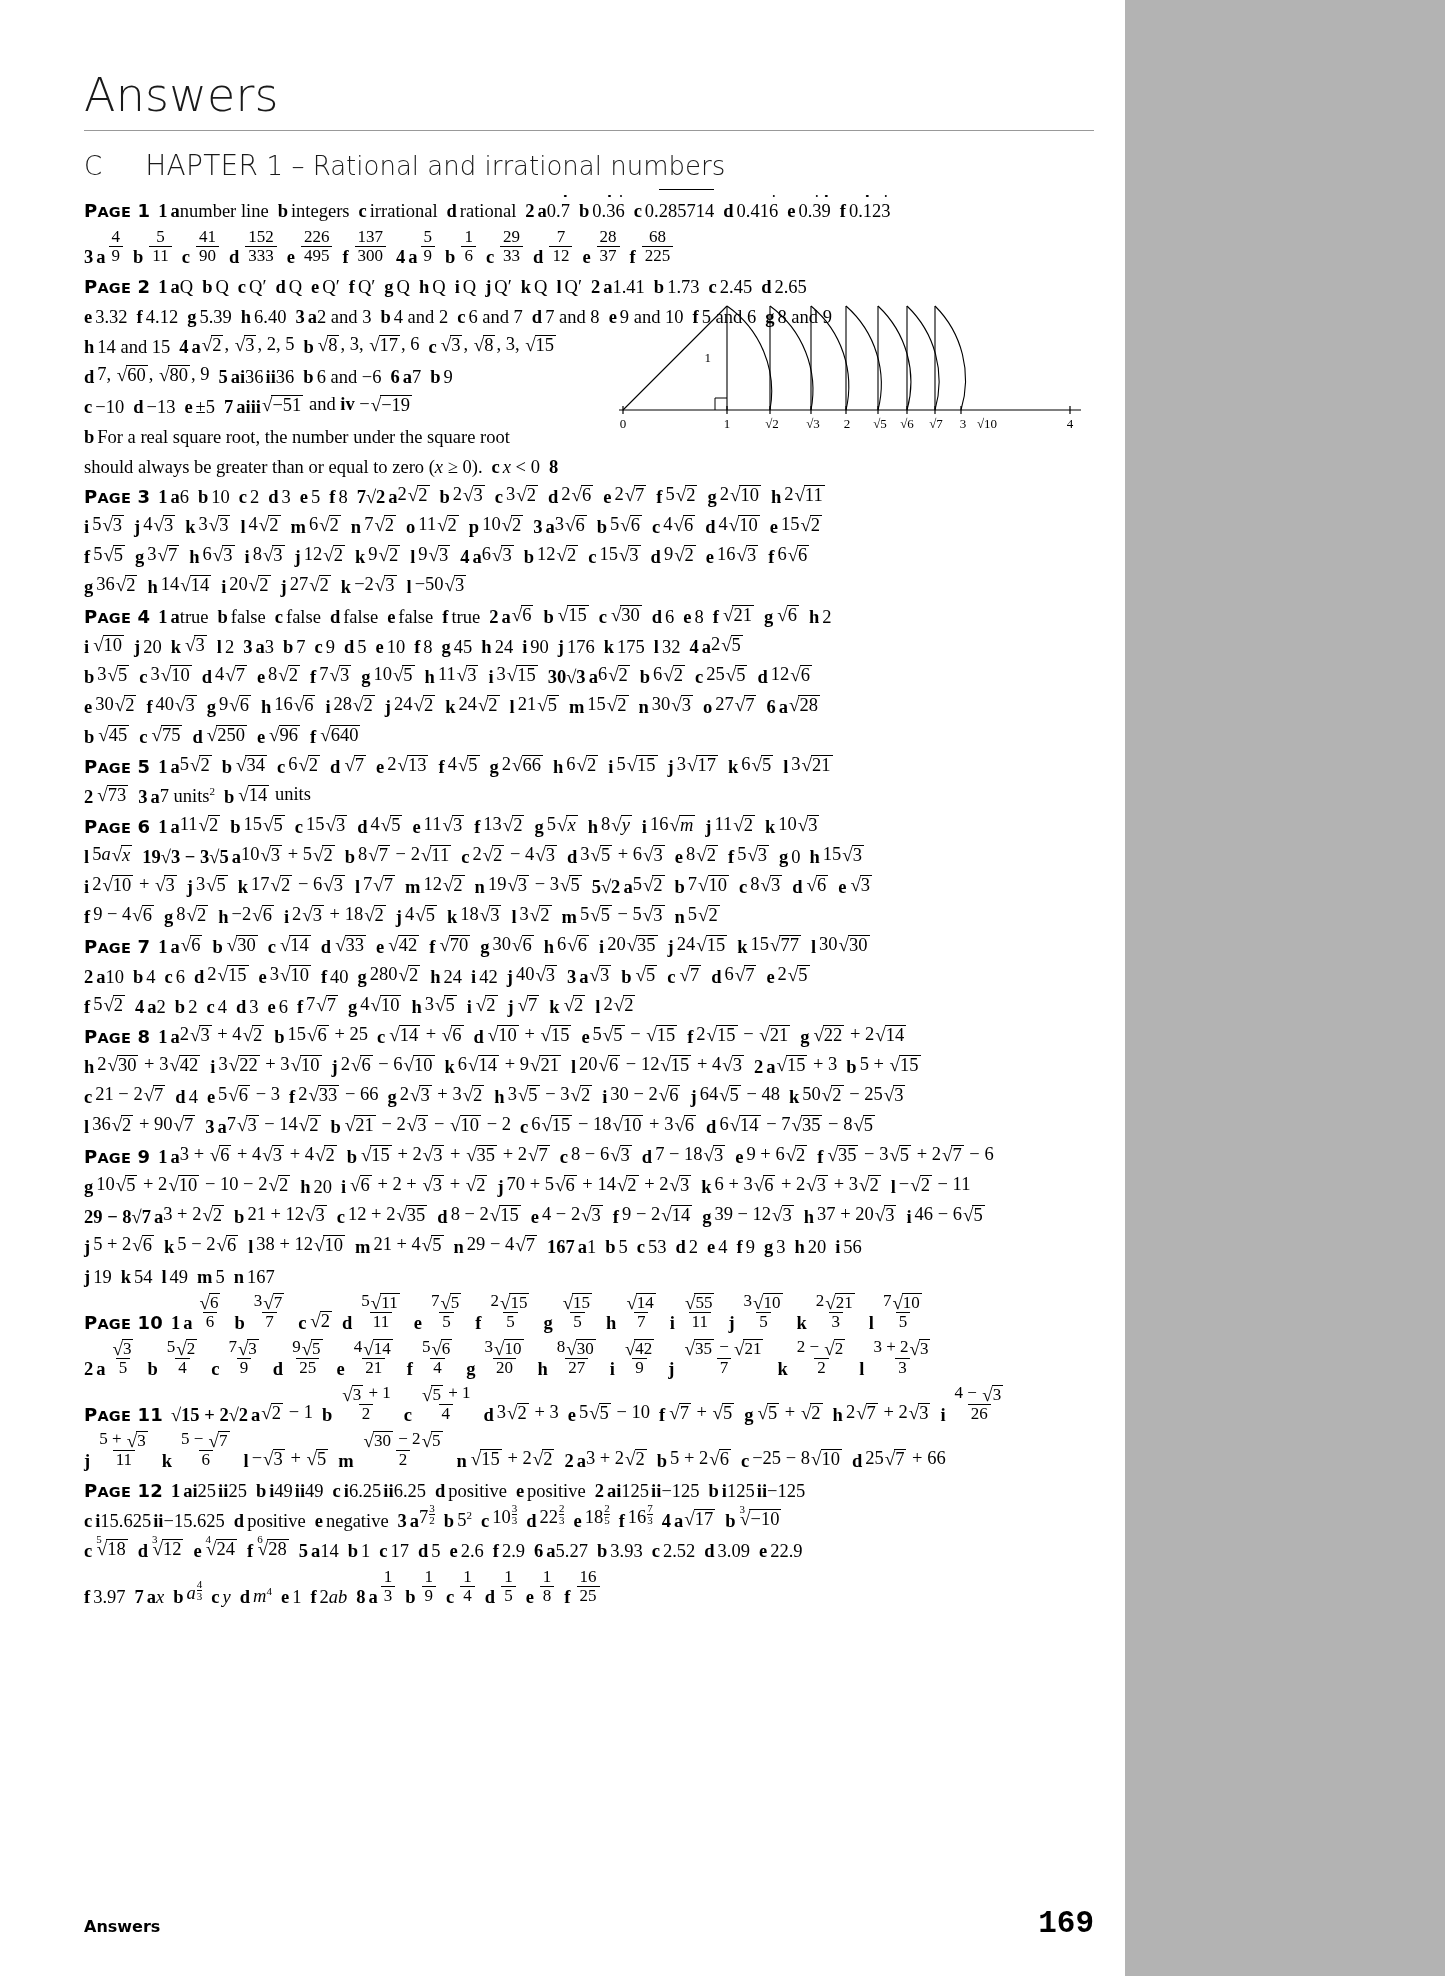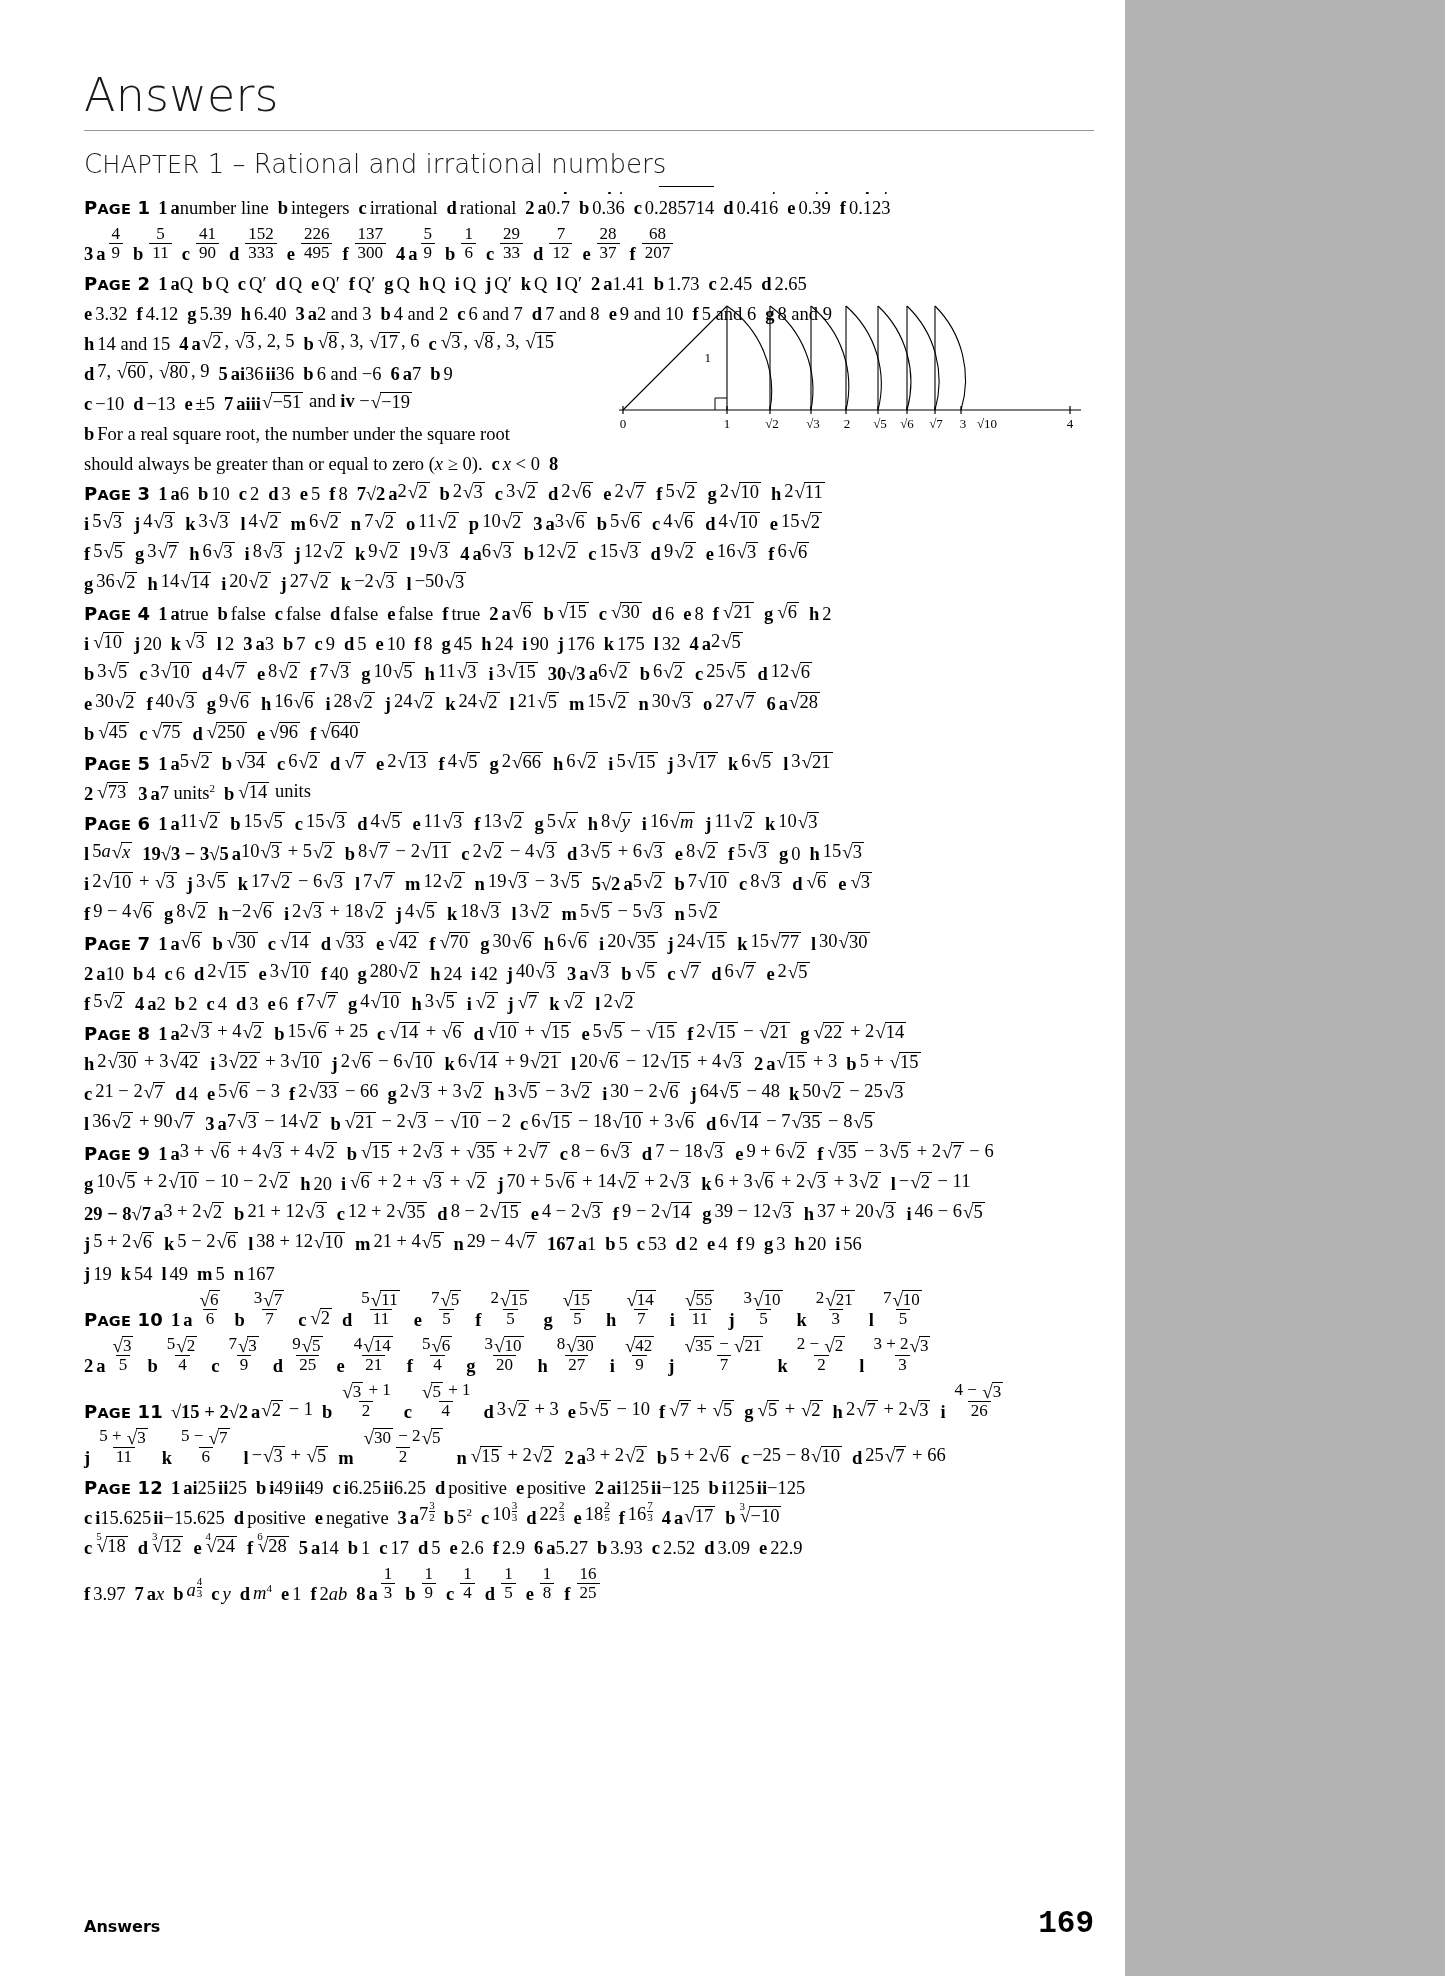--- a/index.html
+++ b/index.html
@@ -60,22 +60,23 @@
     font-size: 26px;
     color: #1a1a1a;
     margin-bottom: 8px;
     white-space: nowrap;
   }
   .chapter-line .smallcap-word {
     font-size: 26px;
   }
   .chapter-line .smallcap-word .c1 { font-size: 26px; }
   .chapter-line .smallcap-word .rest {
-    font-size: 24px;
+    font-size: 28px;
     letter-spacing: 0.3px;
+    margin-left: 43px;
   }
 
   
   .answers {
     font-family: "Liberation Serif", serif;
     font-size: 18.5px;
     line-height: 1.0;
     color: #000;
   }
   .line {
@@ -311,21 +312,21 @@
             <span class="den">12</span>
           </span>
         <b class="pt">e</b>
           <span class="frac">
             <span class="num">28</span>
             <span class="den">37</span>
           </span>
         <b class="pt">f</b>
           <span class="frac">
             <span class="num">68</span>
-            <span class="den">207</span>
+            <span class="den">225</span>
           </span>
       </div>
 
       <div class="line">
         <span class="pagelabel"><span class="pl-c">P</span><span class="pl-r">AGE</span> <span class="pl-n">2</span></span>
         <b class="qn first">1</b>
         <b>a</b>
           <span class="ans">Q</span>
         <b class="pt">b</b>
           <span class="ans">Q</span>

